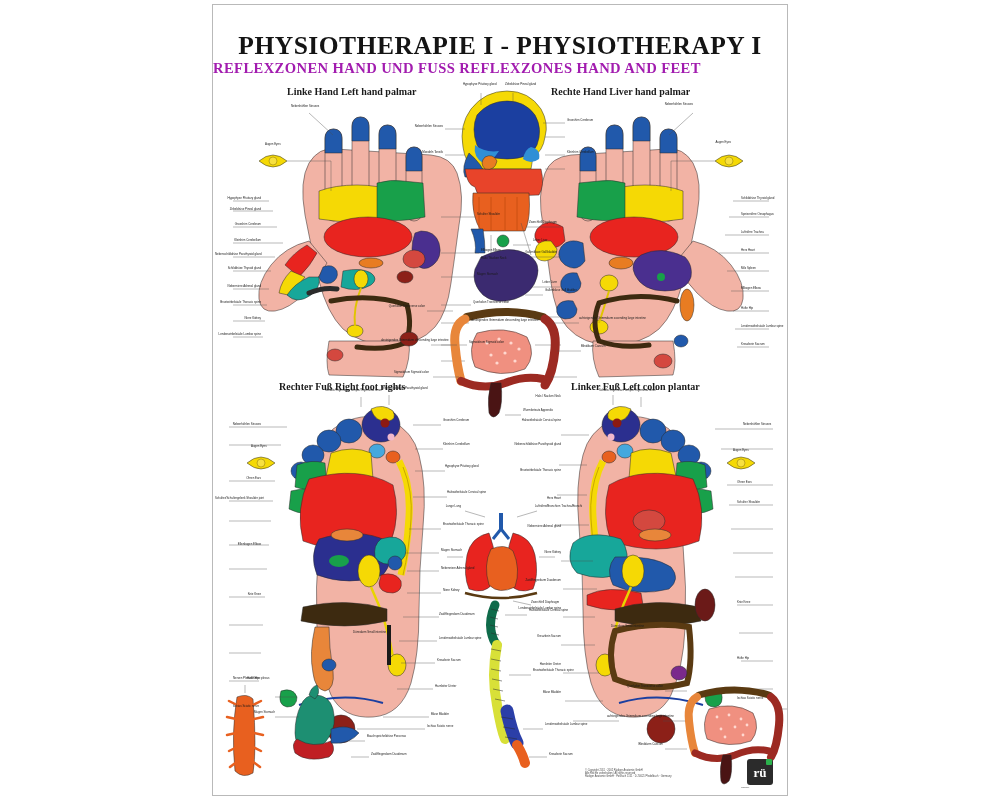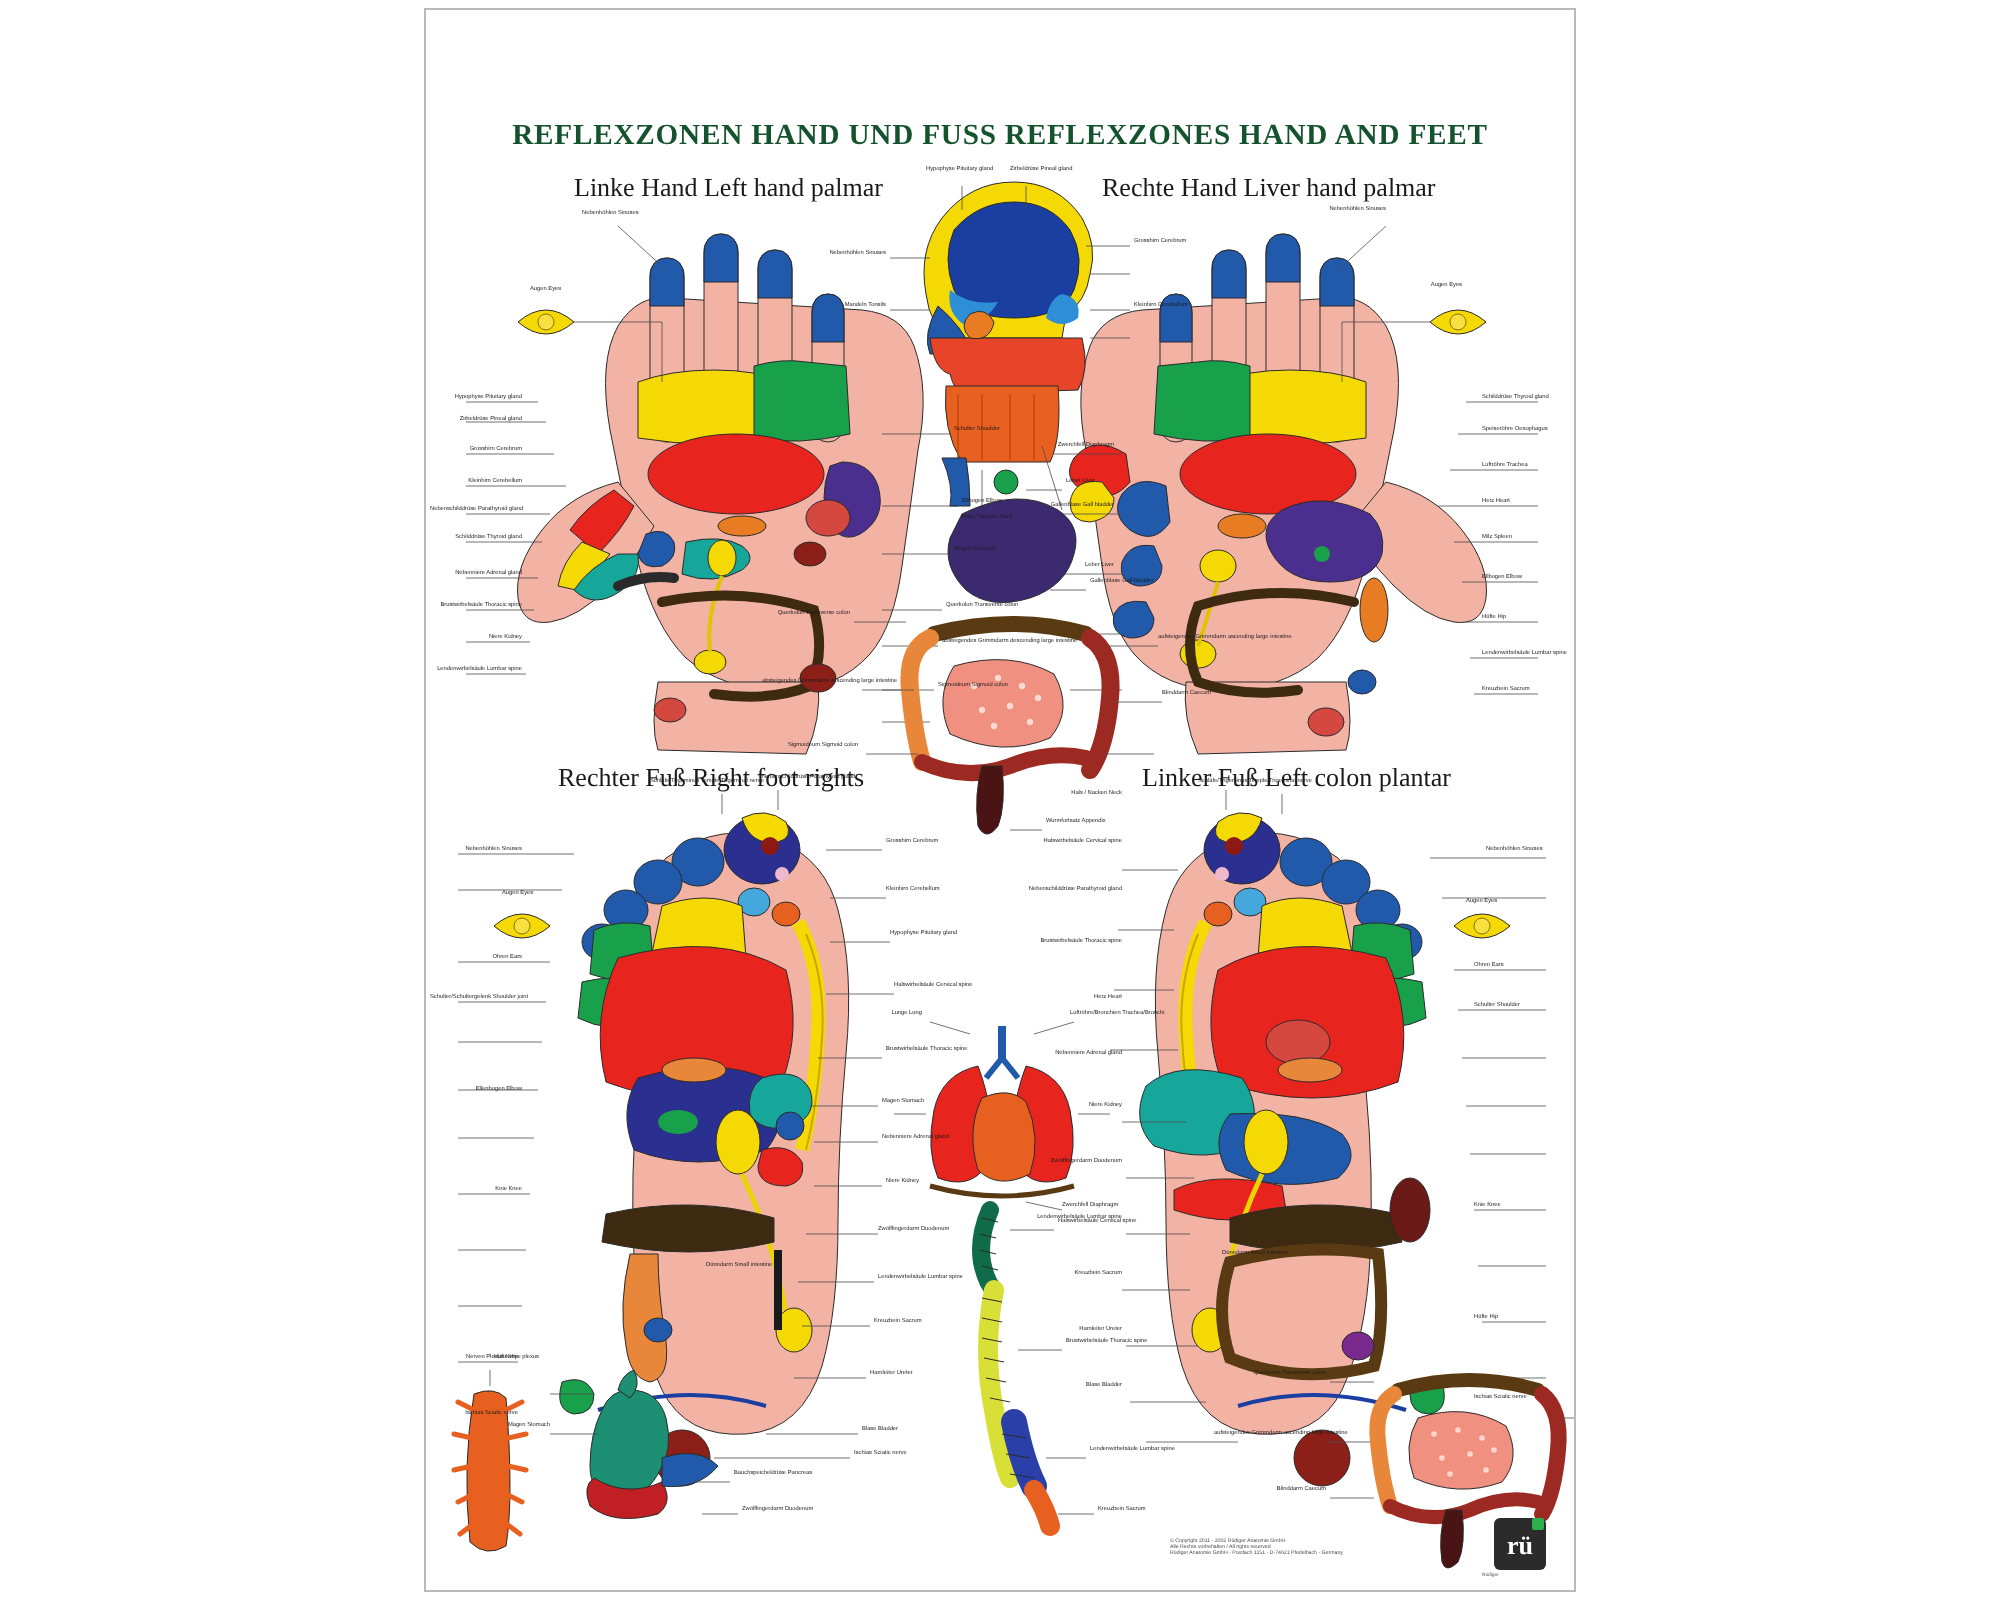--- a/index.html
+++ b/index.html
@@ -2,40 +2,41 @@
 <html><head>
 <meta charset="utf-8">
 <style>
   html,body{margin:0;padding:0;background:#ffffff;}
   body{width:1000px;height:800px;overflow:hidden;font-family:"Liberation Sans",sans-serif;}
   #poster{position:absolute;left:212px;top:4px;width:576px;height:792px;background:#fff;
           border:1px solid #b9b9b9;box-sizing:border-box;overflow:hidden;}
   .ttl1{position:absolute;left:0;top:26px;width:100%;text-align:center;
         font-family:"Liberation Serif",serif;font-weight:bold;font-size:25.5px;
         letter-spacing:.5px;color:#141414;white-space:nowrap;}
-  .ttl2{position:absolute;left:0;top:55px;width:100%;text-align:center;
+  .ttl2{position:absolute;left:0;top:55px;width:100%;
         font-family:"Liberation Serif",serif;font-weight:bold;font-size:14.6px;
-        letter-spacing:.4px;color:#14532d;white-space:nowrap;}
-  .seclbl{position:absolute;font-family:"Liberation Serif",serif;font-weight:normal;
-          font-size:13px;color:#1a1a1a;white-space:nowrap;}
+        letter-spacing:.4px;color:#a21caf;white-space:nowrap;}
+  .seclbl{position:absolute;font-family:"Liberation Serif",serif;font-weight:bold;
+          font-size:10px;color:#1a1a1a;white-space:nowrap;}
   .lbl{position:absolute;font-size:2.9px;line-height:3.4px;color:#1c1c1c;white-space:nowrap;
        font-family:"Liberation Sans",sans-serif;}
   .lbl.r{text-align:right;}
   .lbl b{font-weight:normal;display:block;}
   .cpy{position:absolute;font-size:2.6px;line-height:3.2px;color:#4a4a4a;
        font-family:"Liberation Sans",sans-serif;white-space:nowrap;}
   svg{display:block;overflow:visible;}
   .ln{stroke:#4c4c4c;stroke-width:.4;fill:none;}
   .ol{stroke:#2b2b2b;stroke-width:.5;}
 </style>
 </head>
 <body>
 
 <div id="poster">
 
+  <div class="ttl1">PHYSIOTHERAPIE I  -  PHYSIOTHERAPY I</div>
   <div class="ttl2">REFLEXZONEN HAND UND FUSS          REFLEXZONES HAND AND FEET</div>
 
   <div class="seclbl" style="left:74px;top:81px;">Linke Hand   Left hand   palmar</div>
   <div class="seclbl" style="left:338px;top:81px;">Rechte Hand   Liver hand   palmar</div>
   <div class="seclbl" style="left:66px;top:376px;">Rechter Fuß   Right foot   rights</div>
   <div class="seclbl" style="left:358px;top:376px;">Linker Fuß   Left colon   plantar</div>
 
   <svg width="576" height="792" viewBox="0 0 576 792" style="position:absolute;left:0;top:0;">
     <defs>
       <g id="fing">

